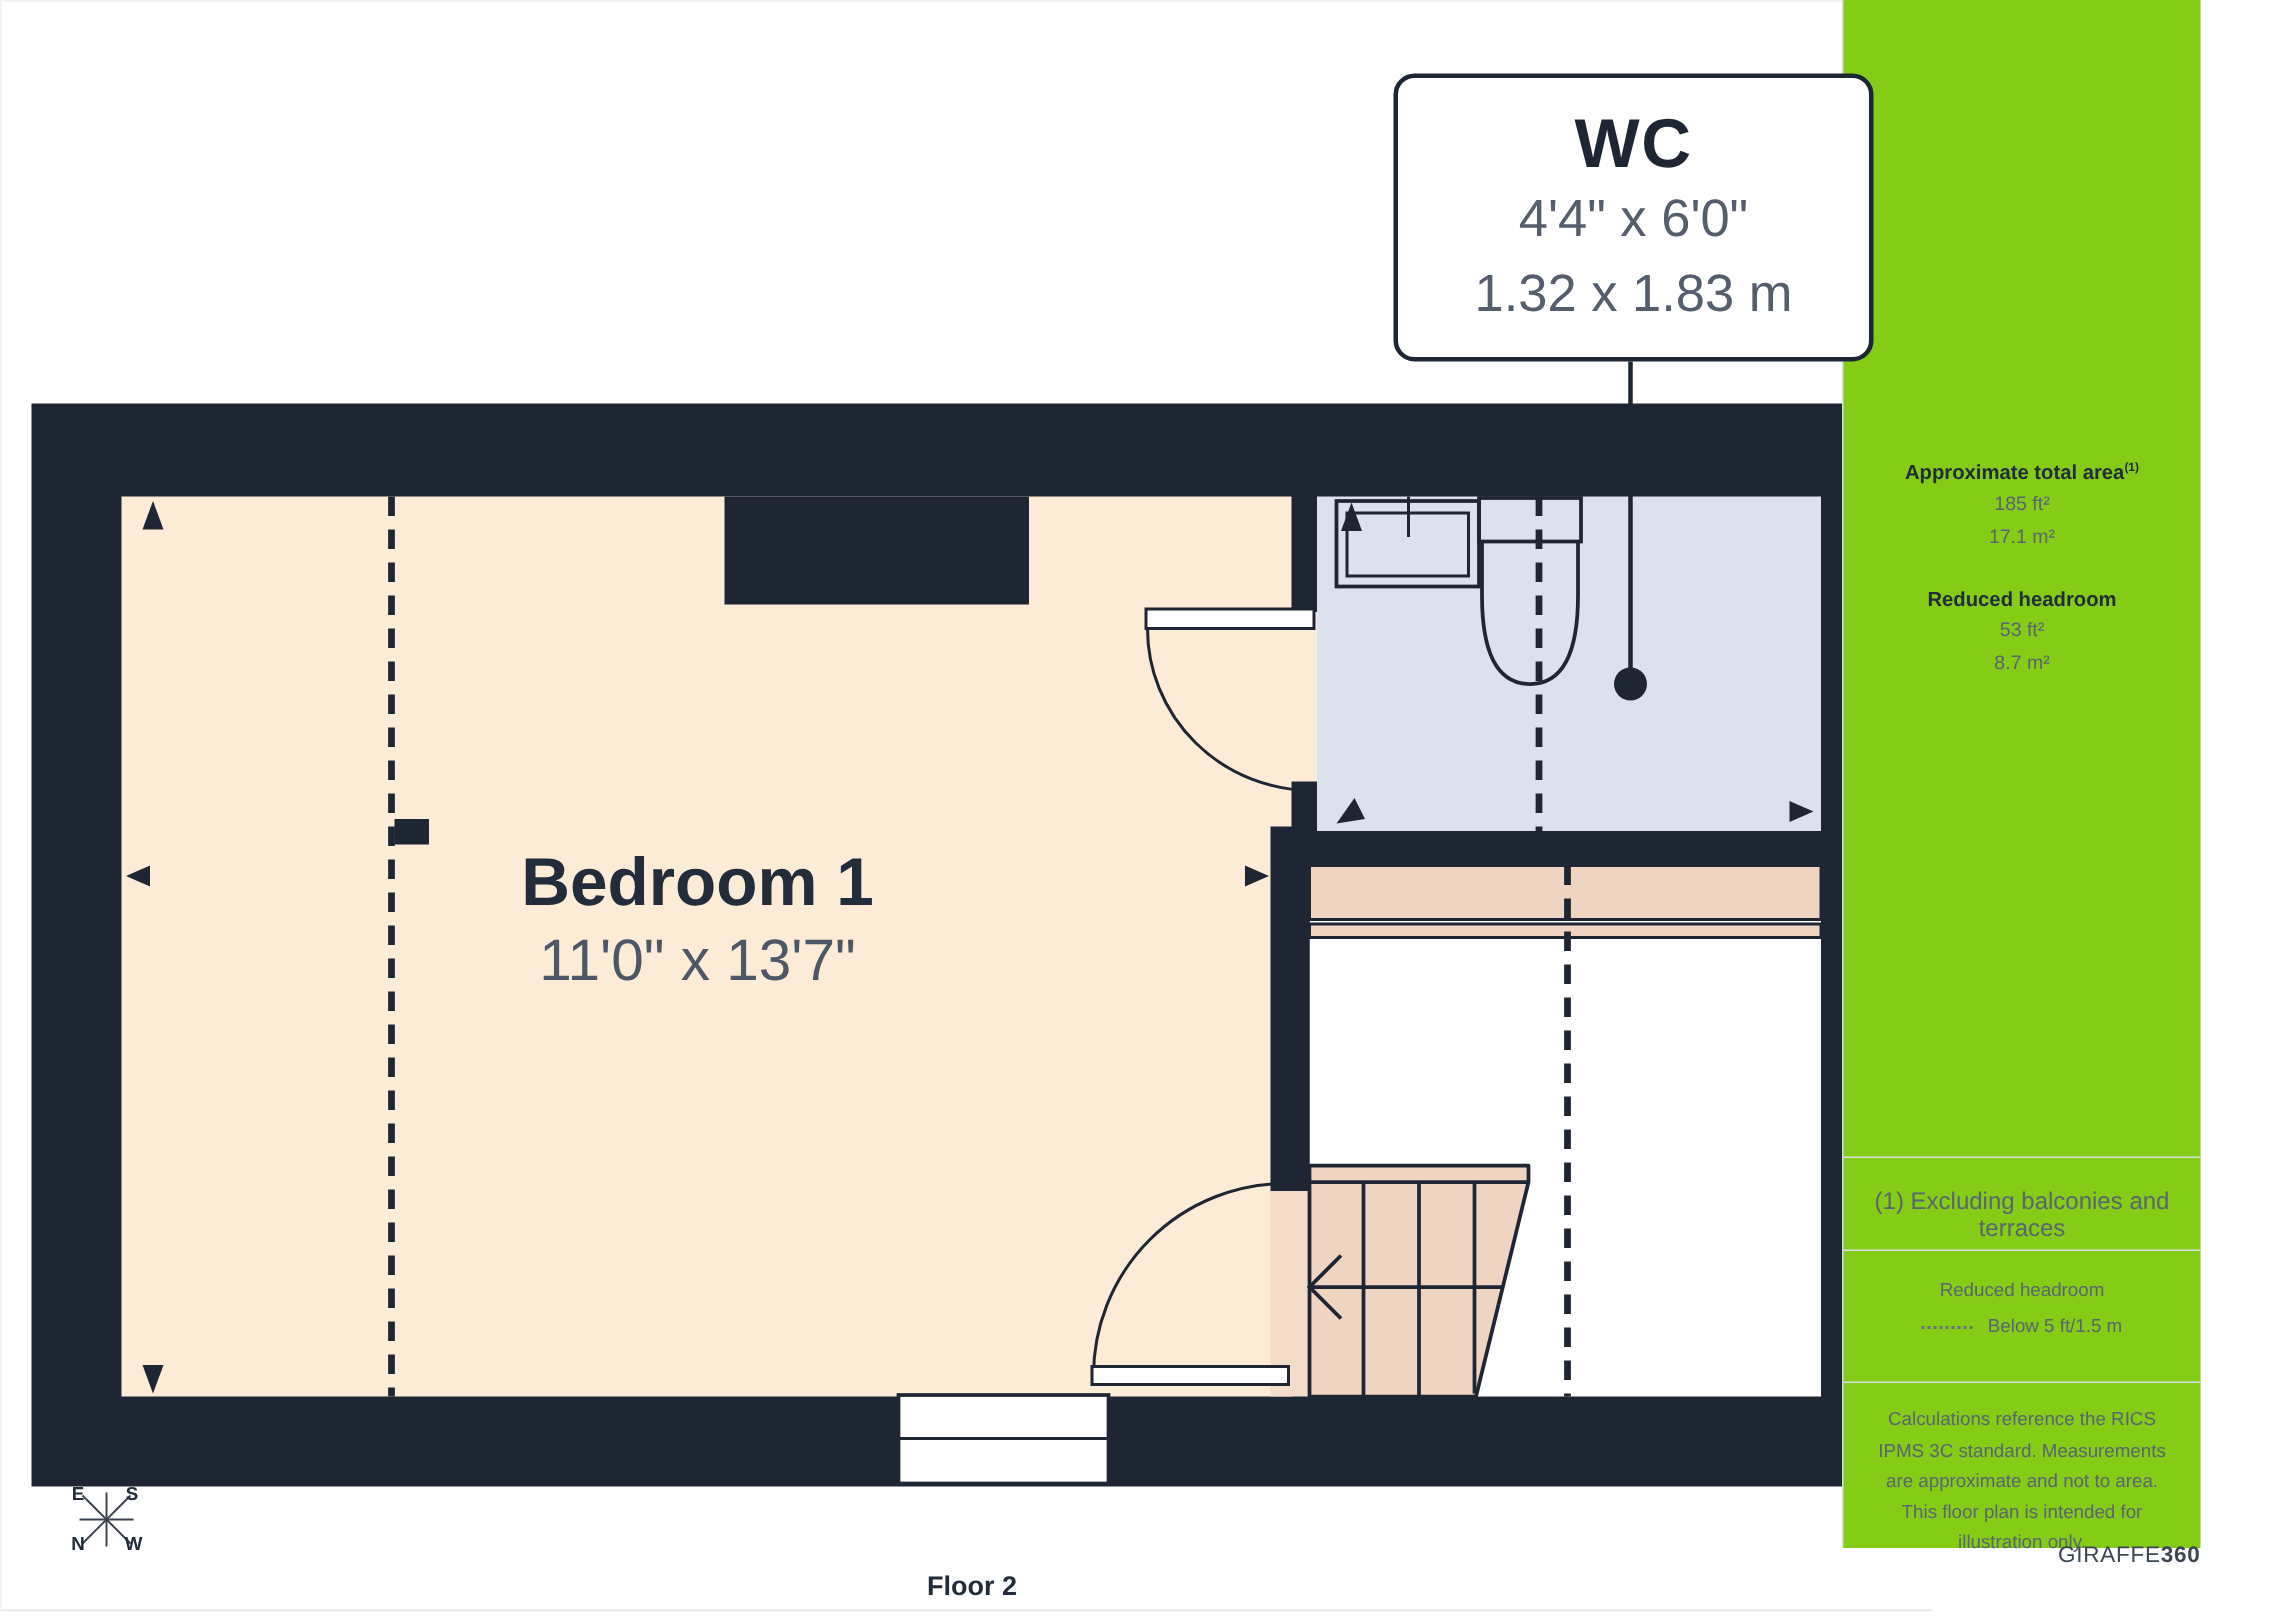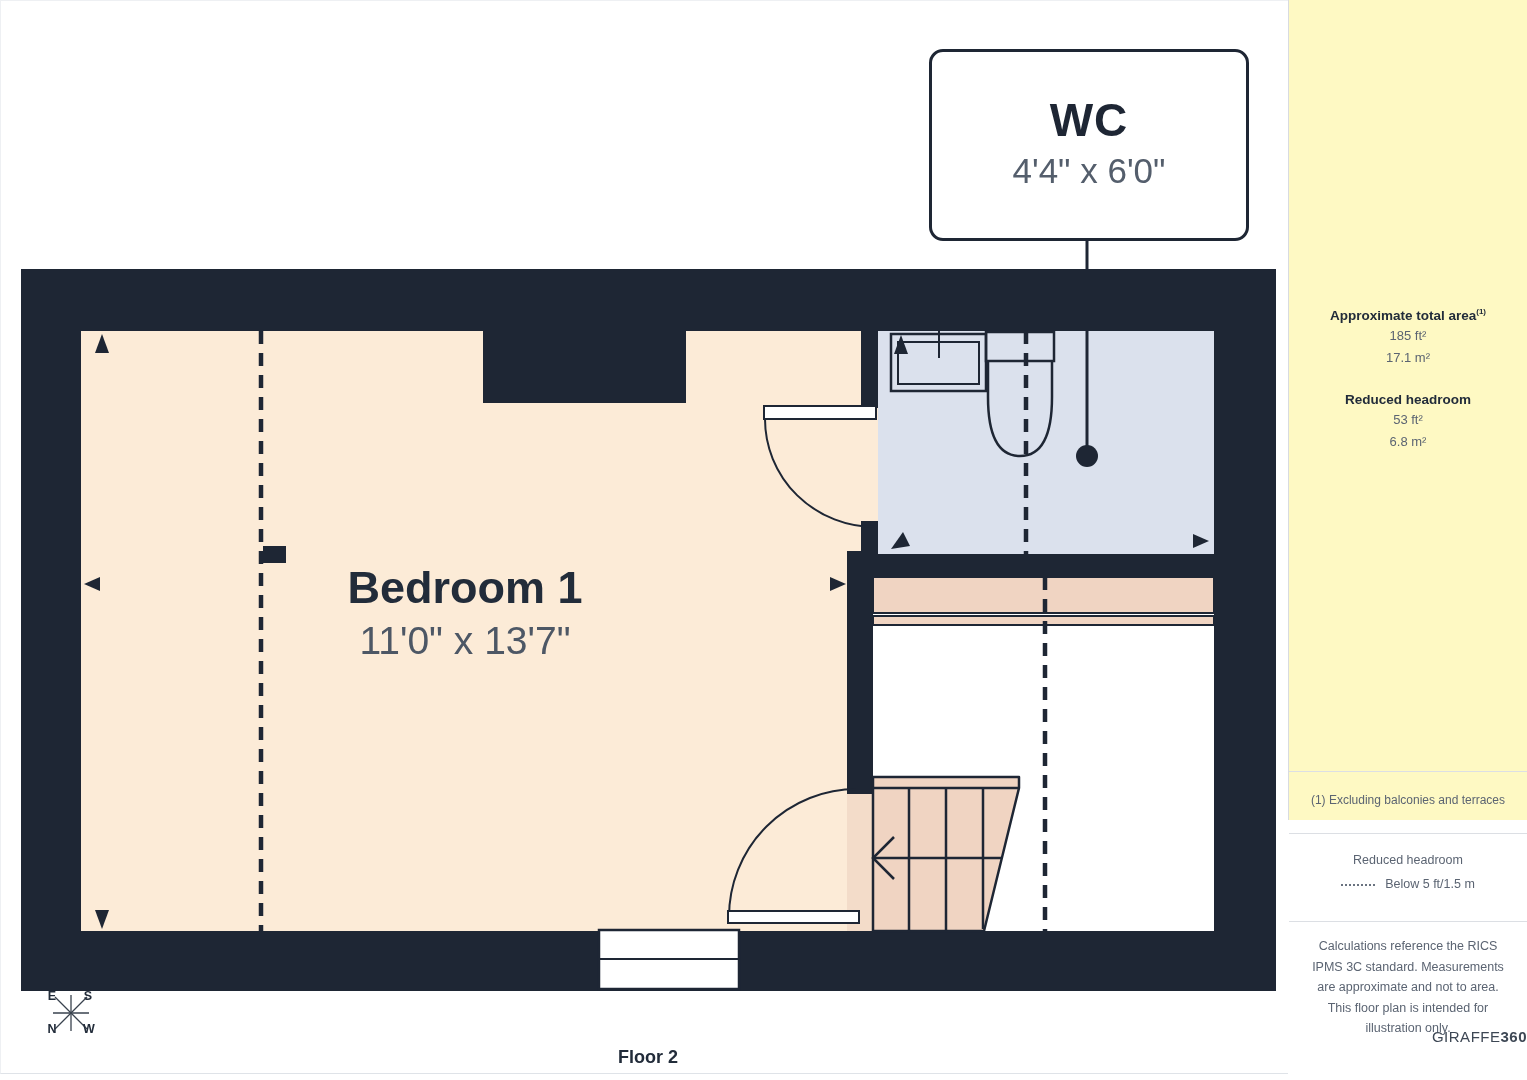--- a/index.html
+++ b/index.html
@@ -28,30 +28,30 @@
   .room-dim   { font-size:39px; color:#4d5765; line-height:52px; }
 
   
   .compass-letter { position:absolute; font-size:12.5px; font-weight:bold; color:#222c3a;
                     transform:translate(-50%,-50%); z-index:4; }
 
   .floor-label { position:absolute; left:647px; top:1046px; transform:translateX(-50%);
                  font-size:18px; font-weight:bold; color:#222c3a; z-index:4; }
 
   
-  .sidebar { position:absolute; left:1288px; top:0; width:239px; height:820px;
-             border-left:1px solid #d8dbe0; background:#fef9c3; }
+  .sidebar { position:absolute; left:1228px; top:0; width:239px; height:1032px;
+             border-left:1px solid #d8dbe0; background:#84cc16; }
   .sb-divider { position:absolute; left:0; width:100%; height:1px; background:#dcdfe4; }
   .sb-stats { position:absolute; top:303px; left:0; width:100%; text-align:center; }
   .sb-heading { font-size:13.5px; font-weight:bold; color:#222c3a; line-height:18px; }
   .sb-sup { font-size:8px; vertical-align:super; font-weight:bold; color:#222c3a; }
   .sb-value { font-size:13px; color:#5b6472; line-height:22px; }
   .sb-gap { height:22px; }
   .sb-footnote { position:absolute; top:793px; left:0; width:100%; text-align:center;
-                 font-size:12px; color:#5b6472; }
+                 font-size:16px; color:#5b6472; }
   .sb-legend-title { position:absolute; top:853px; left:0; width:100%; text-align:center;
                      font-size:12.5px; color:#5b6472; }
   .sb-legend-row { position:absolute; top:877px; left:0; width:100%; text-align:center;
                    font-size:12.5px; color:#5b6472; }
   .legend-dash { display:inline-block; width:34px; border-top:2px dotted #6a7380;
                  vertical-align:middle; margin-right:10px; }
   .sb-disclaimer { position:absolute; top:936px; left:50%; transform:translateX(-50%);
                    width:198px; text-align:center; font-size:12.5px; color:#5b6472;
                    line-height:20.5px; }
   .sb-brand { position:absolute; top:1028px; left:0; width:100%; text-align:right;
@@ -147,20 +147,21 @@
         <line x1="54" y1="996" x2="86" y2="1028"></line>
         <line x1="86" y1="996" x2="54" y2="1028"></line>
         <line x1="70" y1="994" x2="70" y2="1030"></line>
         <line x1="52" y1="1012" x2="88" y2="1012"></line>
       </g>
     </svg>
 
     <div class="callout">
       <div class="callout-title">WC</div>
       <div class="callout-dim">4'4" x 6'0"</div>
+      <div class="callout-dim">1.32 x 1.83 m</div>
     </div>
 
     <div class="room-label">
       <div class="room-name">Bedroom 1</div>
       <div class="room-dim">11'0" x 13'7"</div>
     </div>
 
     <div class="compass-letter" style="left:51px; top:995px;">E</div>
     <div class="compass-letter" style="left:87px; top:995px;">S</div>
     <div class="compass-letter" style="left:51px; top:1028px;">N</div>
@@ -171,21 +172,21 @@
 
   <div class="sidebar">
 
     <div class="sb-stats">
       <div class="sb-heading"><span>Approximate total area</span><span class="sb-sup">(1)</span></div>
       <div class="sb-value">185 ft²</div>
       <div class="sb-value">17.1 m²</div>
       <div class="sb-gap"></div>
       <div class="sb-heading">Reduced headroom</div>
       <div class="sb-value">53 ft²</div>
-      <div class="sb-value">6.8 m²</div>
+      <div class="sb-value">8.7 m²</div>
     </div>
 
     <div class="sb-divider" style="top:771px;"></div>
 
     <div class="sb-footnote">(1) Excluding balconies and terraces</div>
 
     <div class="sb-divider" style="top:833px;"></div>
 
     <div class="sb-legend-title">Reduced headroom</div>
     <div class="sb-legend-row">

